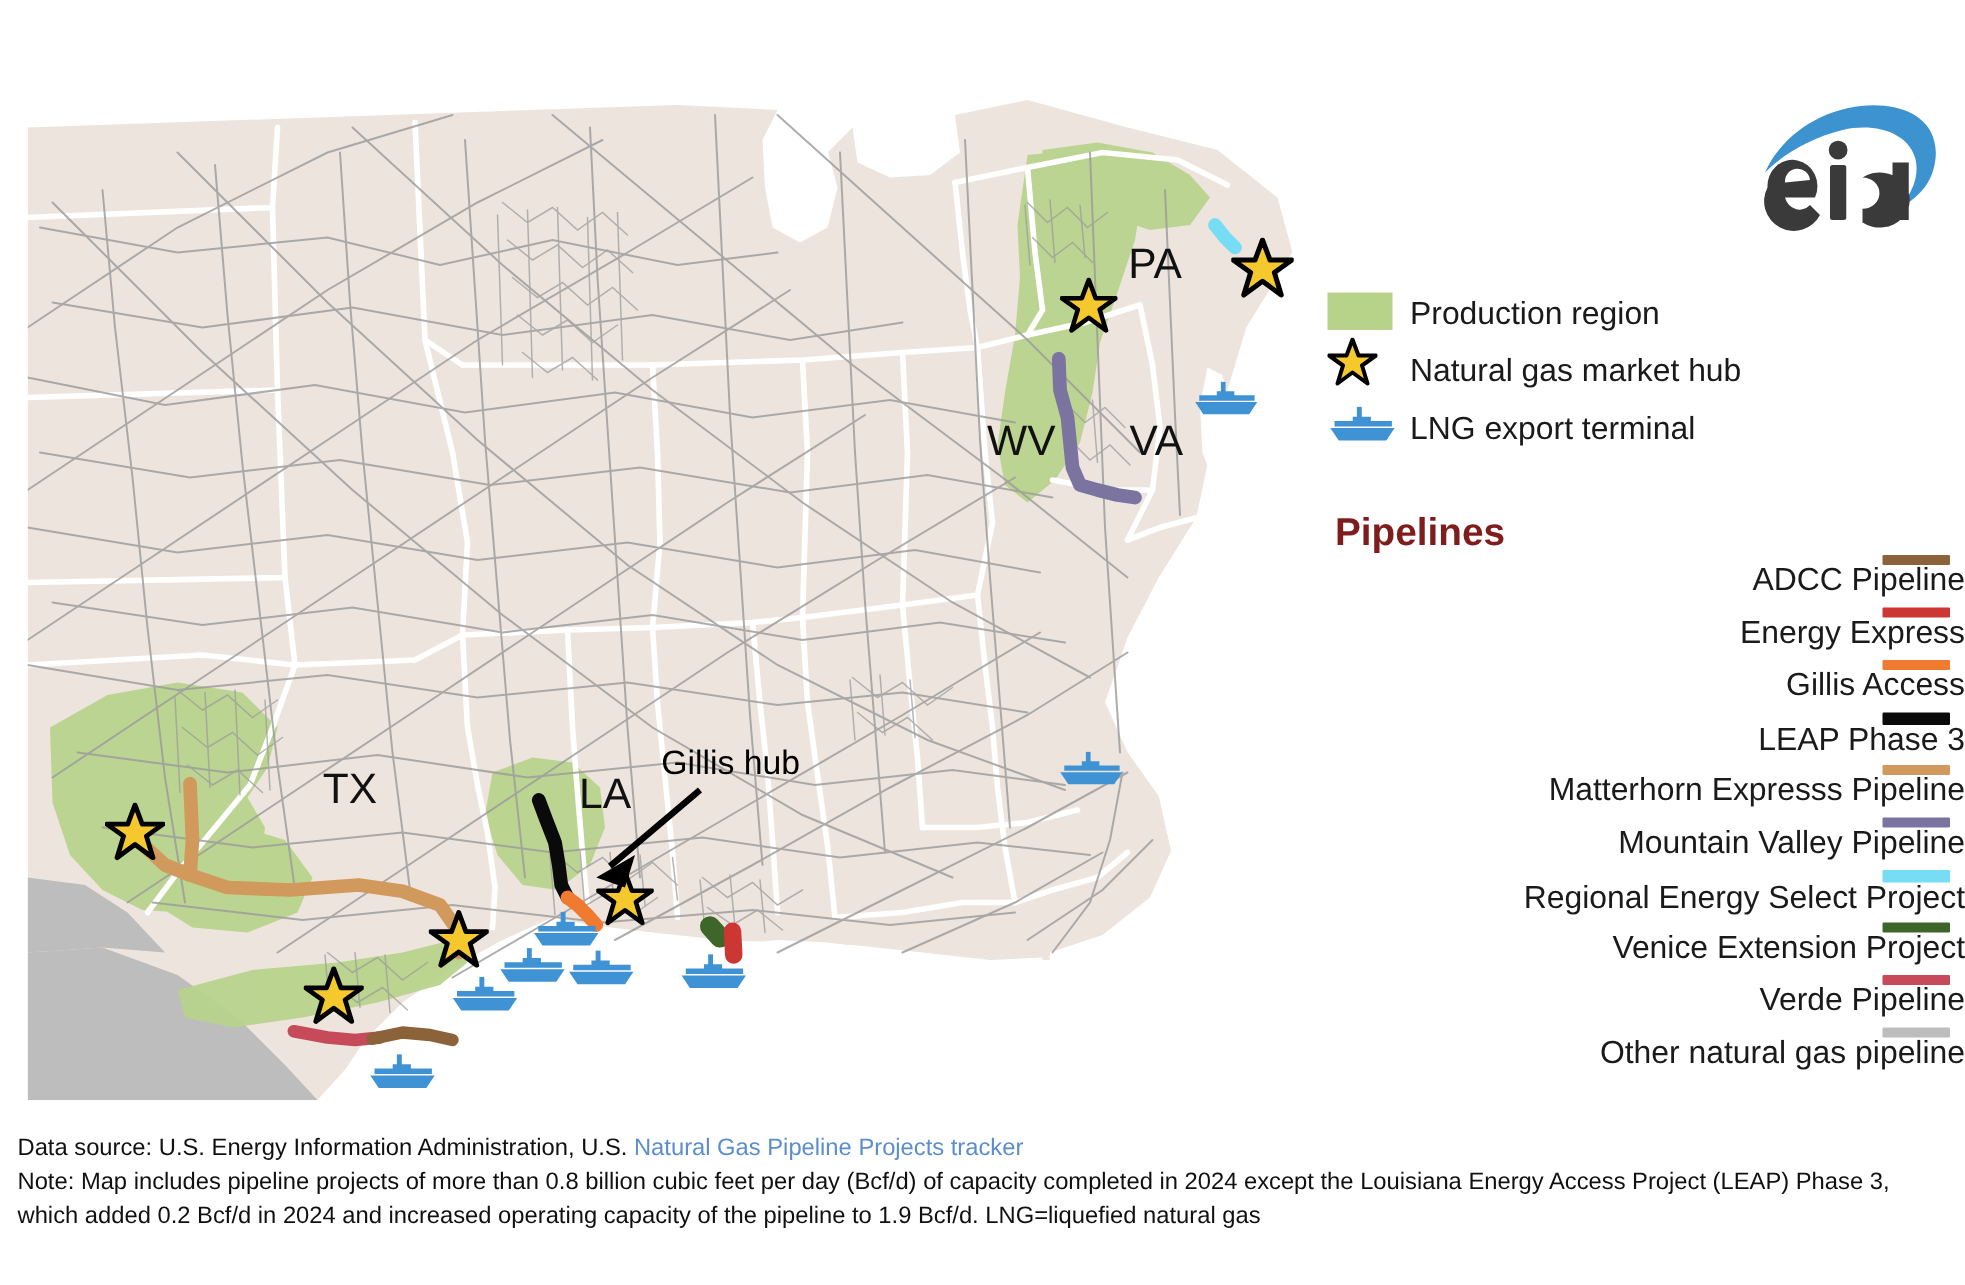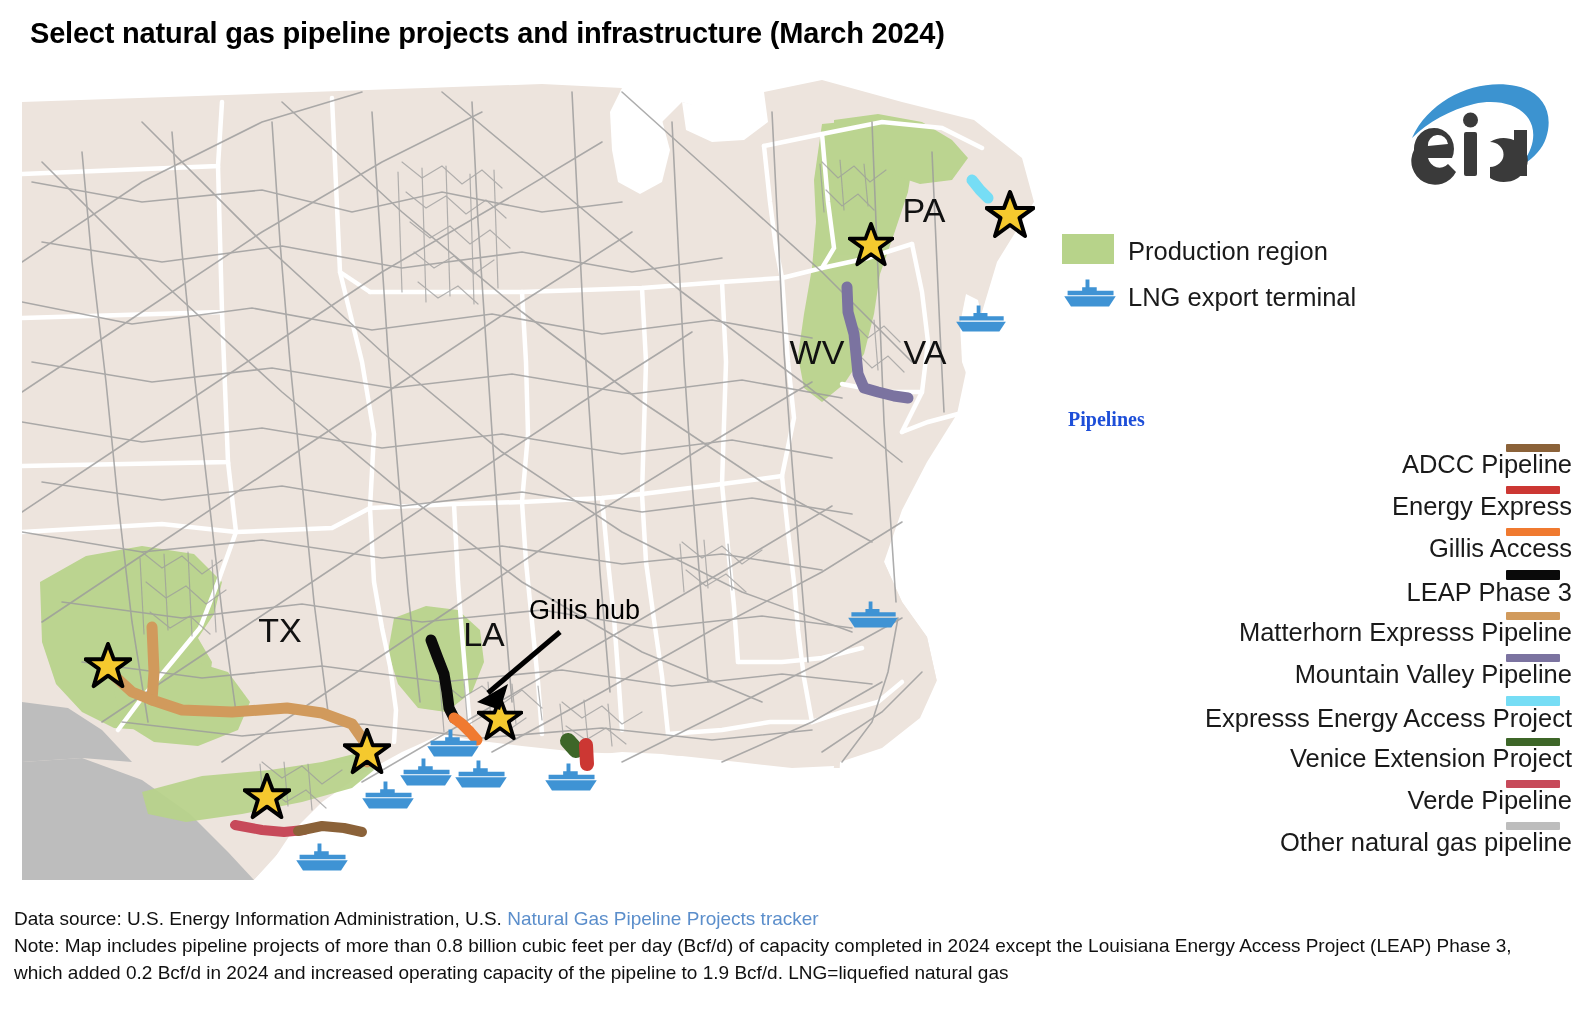--- a/index.html
+++ b/index.html
@@ -71,24 +71,23 @@
   }
   .swatch-line {
     width: 54px; height: 8px;
     border-radius: 1px;
   }
   .swatch-line.thick { height: 10px; }
 
   #pipelines-heading {
     position: absolute;
     left: 1068px; top: 408px;
-    font-size: 20px;
+    font-size: 31px;
     font-weight: bold;
-    color: #1d4ed8;
-    font-family: Liberation Serif, serif;
+    color: #7f1d1d;
   }
   #legend-pipes {
     position: absolute;
     left: 1062px; top: 444px;
     width: 510px;
   }
   #legend-pipes .leg-row { height: 42px; flex-direction: column; }
 
   
   #footer {
@@ -114,21 +113,20 @@
     font-family: "Liberation Sans", sans-serif;
     font-size: 27px;
     fill: #000000;
   }
 </style>
 </head>
 <body>
 
 <div id="page">
 
-  <div id="title">Select natural gas pipeline projects and infrastructure (March 2024)</div>
 
   <div id="map-panel">
     <svg id="map-svg" viewBox="0 0 1020 818" xmlns="http://www.w3.org/2000/svg">
       <defs>
         <clipPath id="mapclip">
             <rect x="0" y="0" width="1020" height="818"></rect>
           </clipPath>
 
         <symbol id="sym-star" viewBox="0 0 100 100">
           <path d="M50 4 L62 36 L97 36 L69 56 L80 92 L50 70 L20 92 L31 56 L3 36 L38 36 Z" fill="#f5c92e" stroke="#000" stroke-width="8" stroke-linejoin="round"></path>
@@ -410,20 +408,28 @@
 
   <div id="legend">
 
     <div class="leg-row">
       <div class="leg-key">
         <div class="swatch-box"></div>
       </div>
       <div class="leg-label">Production region</div>
     </div>
 
+    <div class="leg-row">
+      <div class="leg-key">
+        <svg width="40" height="40" viewBox="0 0 100 100">
+          <path d="M50 4 L62 36 L97 36 L69 56 L80 92 L50 70 L20 92 L31 56 L3 36 L38 36 Z" fill="#f5c92e" stroke="#000" stroke-width="8" stroke-linejoin="round"></path>
+        </svg>
+      </div>
+      <div class="leg-label">Natural gas market hub</div>
+    </div>
 
     <div class="leg-row">
       <div class="leg-key">
         <svg width="56" height="33" viewBox="0 0 100 58">
           <rect x="42" y="4" width="7" height="22" fill="#3f93d4"></rect>
           <path d="M10 24 L36 24 L36 18 L62 18 L62 24 L92 24 L92 32 L10 32 Z" fill="#3f93d4"></path>
           <path d="M4 34 L96 34 L84 52 L16 52 Z" fill="#3f93d4"></path>
         </svg>
       </div>
       <div class="leg-label">LNG export terminal</div>
@@ -473,21 +479,21 @@
       <div class="leg-key">
         <div class="swatch-line" style="background:#7b73a0"></div>
       </div>
       <div class="leg-label">Mountain Valley Pipeline</div>
     </div>
 
     <div class="leg-row">
       <div class="leg-key">
         <div class="swatch-line thick" style="background:#76ddf5"></div>
       </div>
-      <div class="leg-label">Expresss Energy Access Project</div>
+      <div class="leg-label">Regional Energy Select Project</div>
     </div>
 
     <div class="leg-row">
       <div class="leg-key">
         <div class="swatch-line" style="background:#3d6628"></div>
       </div>
       <div class="leg-label">Venice Extension Project</div>
     </div>
 
     <div class="leg-row">

